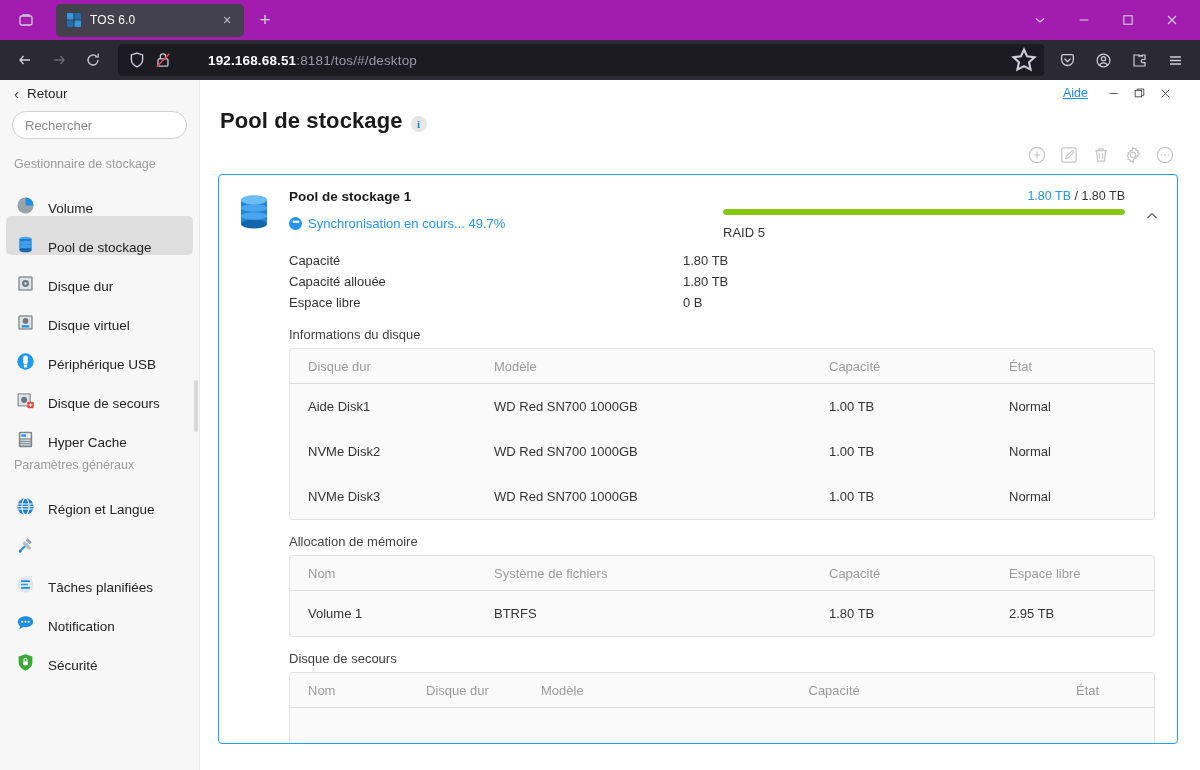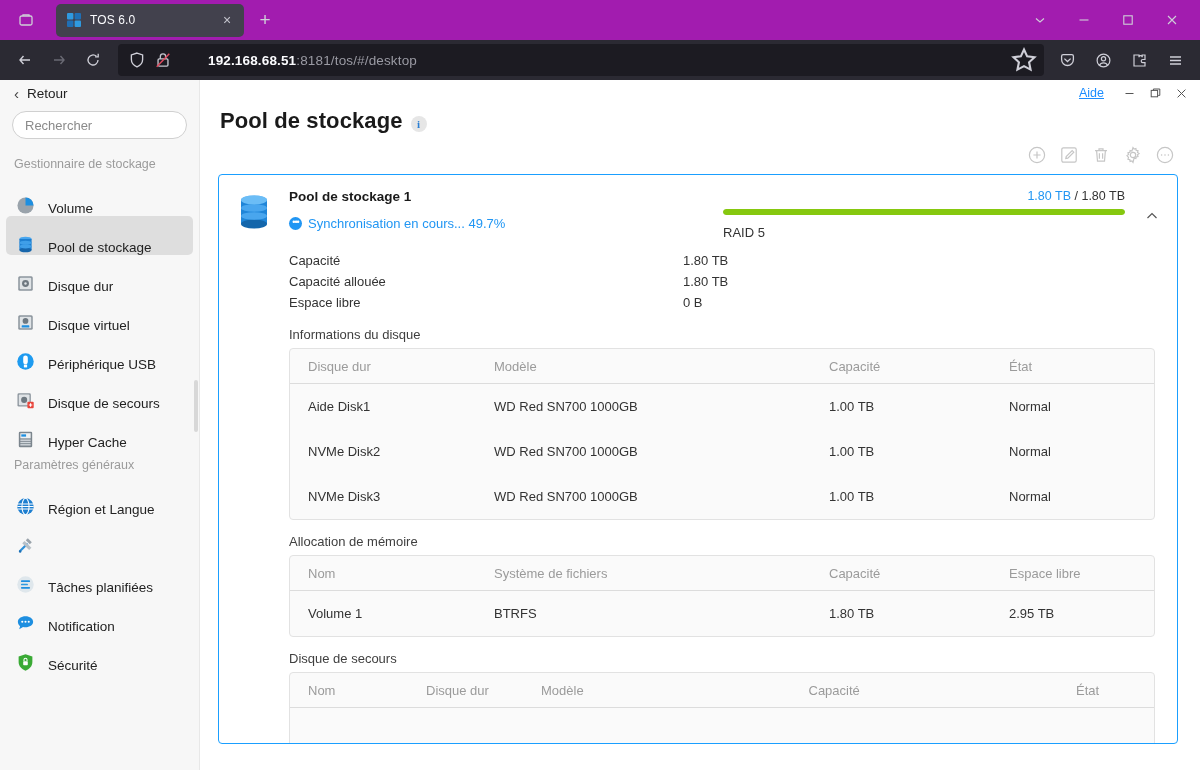--- a/index.html
+++ b/index.html
@@ -85,21 +85,21 @@
     padding: 0 8px; border-radius: 5px; font-size: 13.5px; color:#222;
   }
   .sb-item.active { background: #dedede; }
   .sb-ico { width: 22px; height:22px; flex:none; display:flex;align-items:center;justify-content:center;}
   .sb-ico svg { width: 21px; height: 21px; display:block; }
   .sb-thumb { position:absolute; right:1px; top:300px; width:4px; height:52px; background:#d8d8d8; border-radius:2px; }
 
   
   .main { flex:1; position:relative; background:#fff; overflow:hidden; }
   .app-titlebar {
-    position:absolute; top:0; right:0; height:26px; display:flex; align-items:center; gap:0px;
+    position:absolute; top:0; right:16px; height:26px; display:flex; align-items:center; gap:0px;
     padding-right: 6px;
   }
   .aide { color:#1a8cff; text-decoration:underline; font-size:12.5px; margin-right: 12px; }
   .app-wbtn { width: 26px; height: 26px; display:flex;align-items:center;justify-content:center; color:#555; }
   .app-wbtn svg { width:11px; height:11px; }
 
   .main-head { padding: 28px 0 0 20px; display:flex; align-items:center; gap:8px; }
   .main-title { font-size: 22px; font-weight: bold; color:#1a1a1a; letter-spacing:.1px; }
   .info-badge {
     width:16px;height:16px;border-radius:50%; background:#e6e6e6; display:flex; align-items:center;

